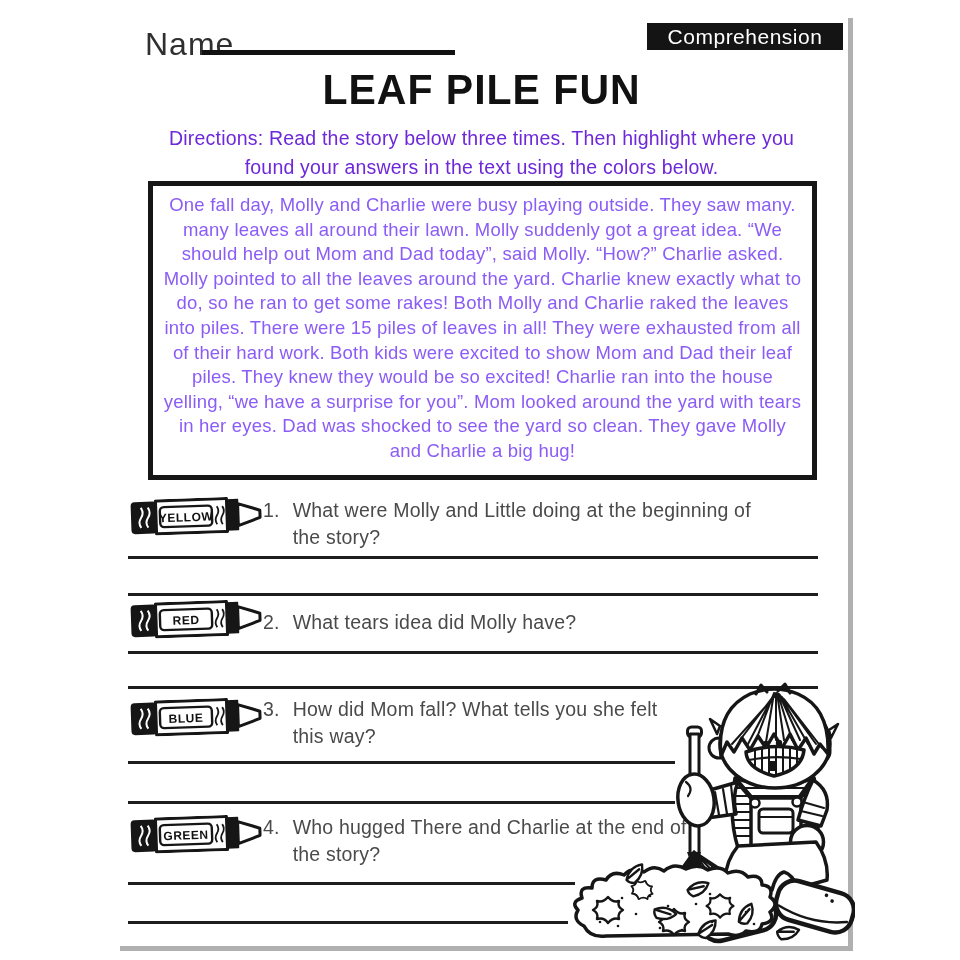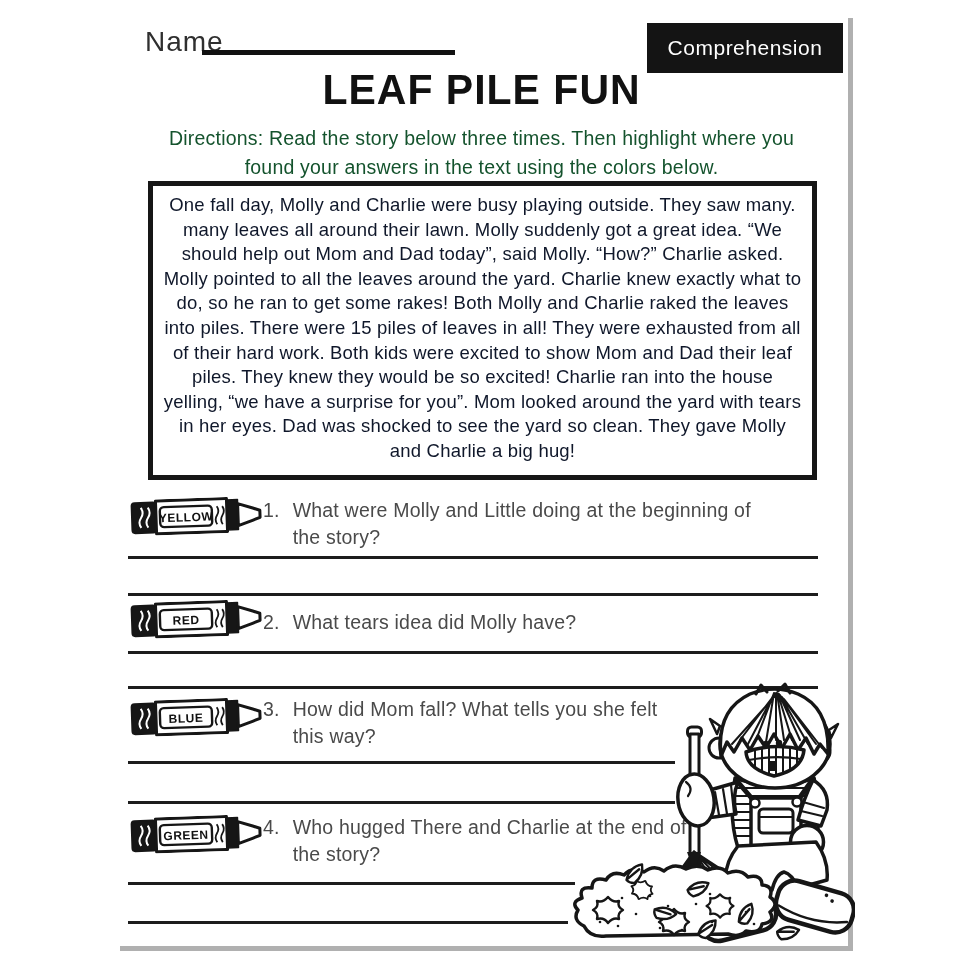--- a/index.html
+++ b/index.html
@@ -1,28 +1,28 @@
 <!DOCTYPE html>
 <html><head>
 <meta charset="utf-8">
 <style>
   html,body{margin:0;padding:0;background:#ffffff;}
   body{width:960px;height:960px;position:relative;font-family:"Liberation Sans",sans-serif;overflow:hidden;}
   .page{position:absolute;left:115px;top:13px;width:733px;height:933px;background:#fff;
         box-shadow:5px 5px 0 #b0b0b0;}
   .abs{position:absolute;}
-  .name-label{left:30px;top:13px;font-size:28px;color:#2f2f2f;letter-spacing:1px;}
+  .name-label{left:30px;top:13px;font-size:32px;color:#2f2f2f;letter-spacing:1px;}
   .name-line{left:87px;top:37px;width:253px;height:5px;background:#111;}
-  .badge{left:532px;top:10px;width:196px;height:50px;background:#141414;color:#fff;
+  .badge{left:532px;top:10px;width:196px;height:27px;background:#141414;color:#fff;
          display:flex;align-items:center;justify-content:center;font-size:21px;letter-spacing:.5px;}
   .title{left:0;right:0;top:53px;text-align:center;font-size:41px;font-weight:800;
          color:#111;letter-spacing:1px;transform:scaleY(1.05);}
-  .directions{left:0;right:0;top:111px;text-align:center;font-size:19.5px;line-height:1.5;color:#14532d;letter-spacing:.2px;}
+  .directions{left:0;right:0;top:111px;text-align:center;font-size:19.5px;line-height:1.5;color:#6d28d9;letter-spacing:.2px;}
   .storybox{left:33px;top:168px;width:669px;height:299px;border:5px solid #161616;box-sizing:border-box;
-            padding:7px 8px;text-align:center;font-size:18.5px;line-height:24.6px;color:#0f172a;
+            padding:7px 8px;text-align:center;font-size:18.5px;line-height:24.6px;color:#8b5cf6;
             letter-spacing:.2px;overflow:hidden;}
   .crayon{width:134px;height:36px;transform:rotate(-2deg);}
   .crayon text{font:bold 12px "Liberation Sans",sans-serif;letter-spacing:.5px;fill:#111;}
   .c1{left:15px;top:485px;} .c2{left:15px;top:588px;} .c3{left:15px;top:686px;} .c4{left:15px;top:803px;}
   .qrow{left:148px;display:flex;gap:13px;font-size:19.5px;line-height:1.38;color:#4a4a4a;letter-spacing:.2px;}
   .q1{top:484px;} .q2{top:596px;} .q3{top:683px;} .q4{top:801px;}
   .qnum{flex:0 0 auto;}
   .rule{height:3px;background:#1d1d1d;left:13px;}
   .r1a{top:543px;width:690px;} .r1b{top:580px;width:690px;}
   .r2a{top:638px;width:690px;} .r2b{top:673px;width:690px;}

